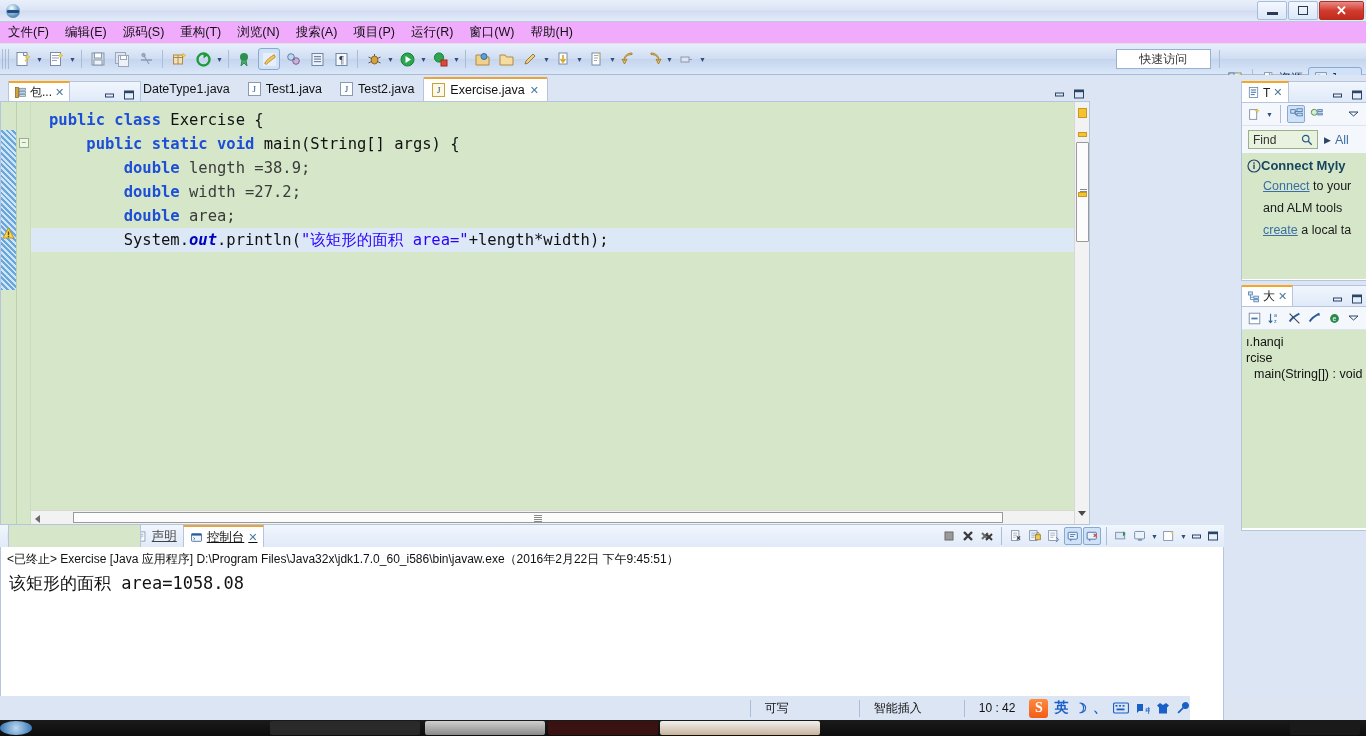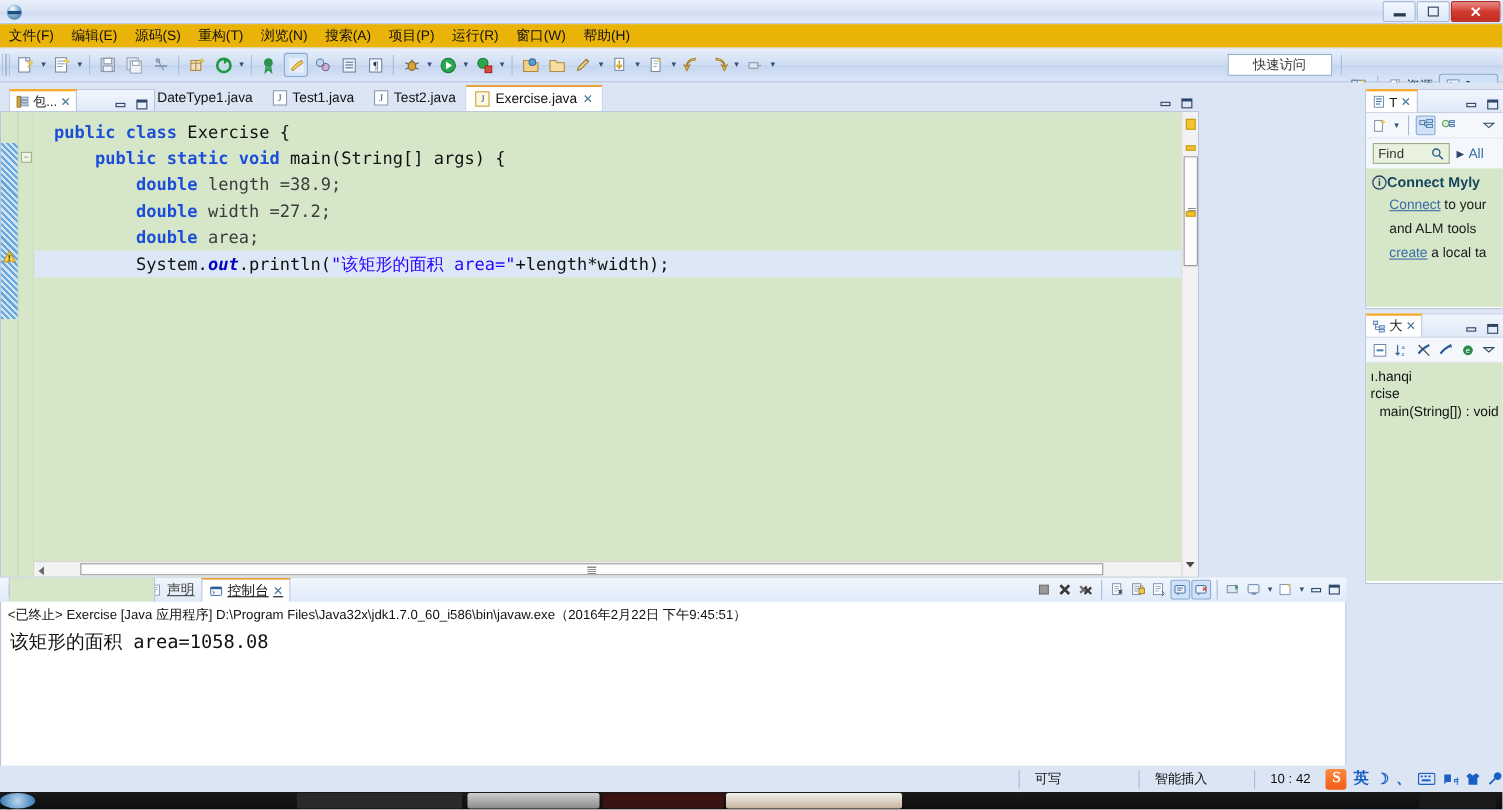--- a/index.html
+++ b/index.html
@@ -42,21 +42,21 @@
     width:45px;
     background: linear-gradient(to bottom,#e98b86,#d23c2f 50%,#c02b1e);
     border:1px solid #b03024; color:#fff; font-size:13px; font-weight:bold;
   }
   .winbtn .minglyph{ display:block;width:11px;height:3px;background:#2a3a52;margin-top:6px;}
   .winbtn .maxglyph{ display:block;width:10px;height:9px;border:1.5px solid #2a3a52;}
 
   
   .menubar {
     position:absolute; left:0; top:22px; width:1366px; height:22px;
-    background:#eab308; display:flex; align-items:center;
+    background:#f0abfc; display:flex; align-items:center;
     border-bottom:1px solid #e2e2e2;
   }
   .menu-item { padding:2px 8px; font-size:12.5px; color:#111; cursor:default; white-space:nowrap;}
 
   
   .toolbar {
     position:absolute;left:0;top:44px;width:1366px;height:31px;
     background: linear-gradient(to bottom,#e7effb 0%,#cfddf2 50%,#c5d5ee 51%,#dbe7f9 100%);
     border-bottom:1px solid #aabbd4;
     display:flex;align-items:center;
@@ -195,21 +195,21 @@
   .cons-body{ background:#fff;border:1px solid #b6c5dd;border-top:none;height:196px;position:relative;}
   .cons-head{ font-size:12px;color:#111;padding:4px 6px 2px 6px;white-space:nowrap;}
   .cons-out{
     font-family:"DejaVu Sans Mono","Liberation Mono",monospace;
     font-size:17px;color:#111;padding:2px 8px; white-space:pre;
   }
   .cons-hscroll{ position:absolute;left:0;bottom:0;height:13px;width:100%;background:#f2f2f2;border-top:1px solid #d7d7d7;}
 
   
   .statusbar{
-    position:absolute;left:0;top:696px;width:1366px;height:24px;
+    position:absolute;left:0;top:696px;width:1190px;height:24px;
     background:#dce5f3;display:flex;align-items:center;text-align:center;
   }
   .st-cell{ height:20px; display:flex;align-items:center; padding:0 10px; font-size:12px;color:#111;}
   .st-div{ width:1px;height:17px;background:#a9bcd8;}
   .ime{ display:flex;align-items:center;gap:6px;padding-left:4px;}
   .sogou{
     width:19px;height:19px;border-radius:3px;
     background: linear-gradient(to bottom,#ff8a3d,#f25c18);
     color:#fff;font-weight:bold;font-size:14px;
     display:flex;align-items:center;justify-content:center;

